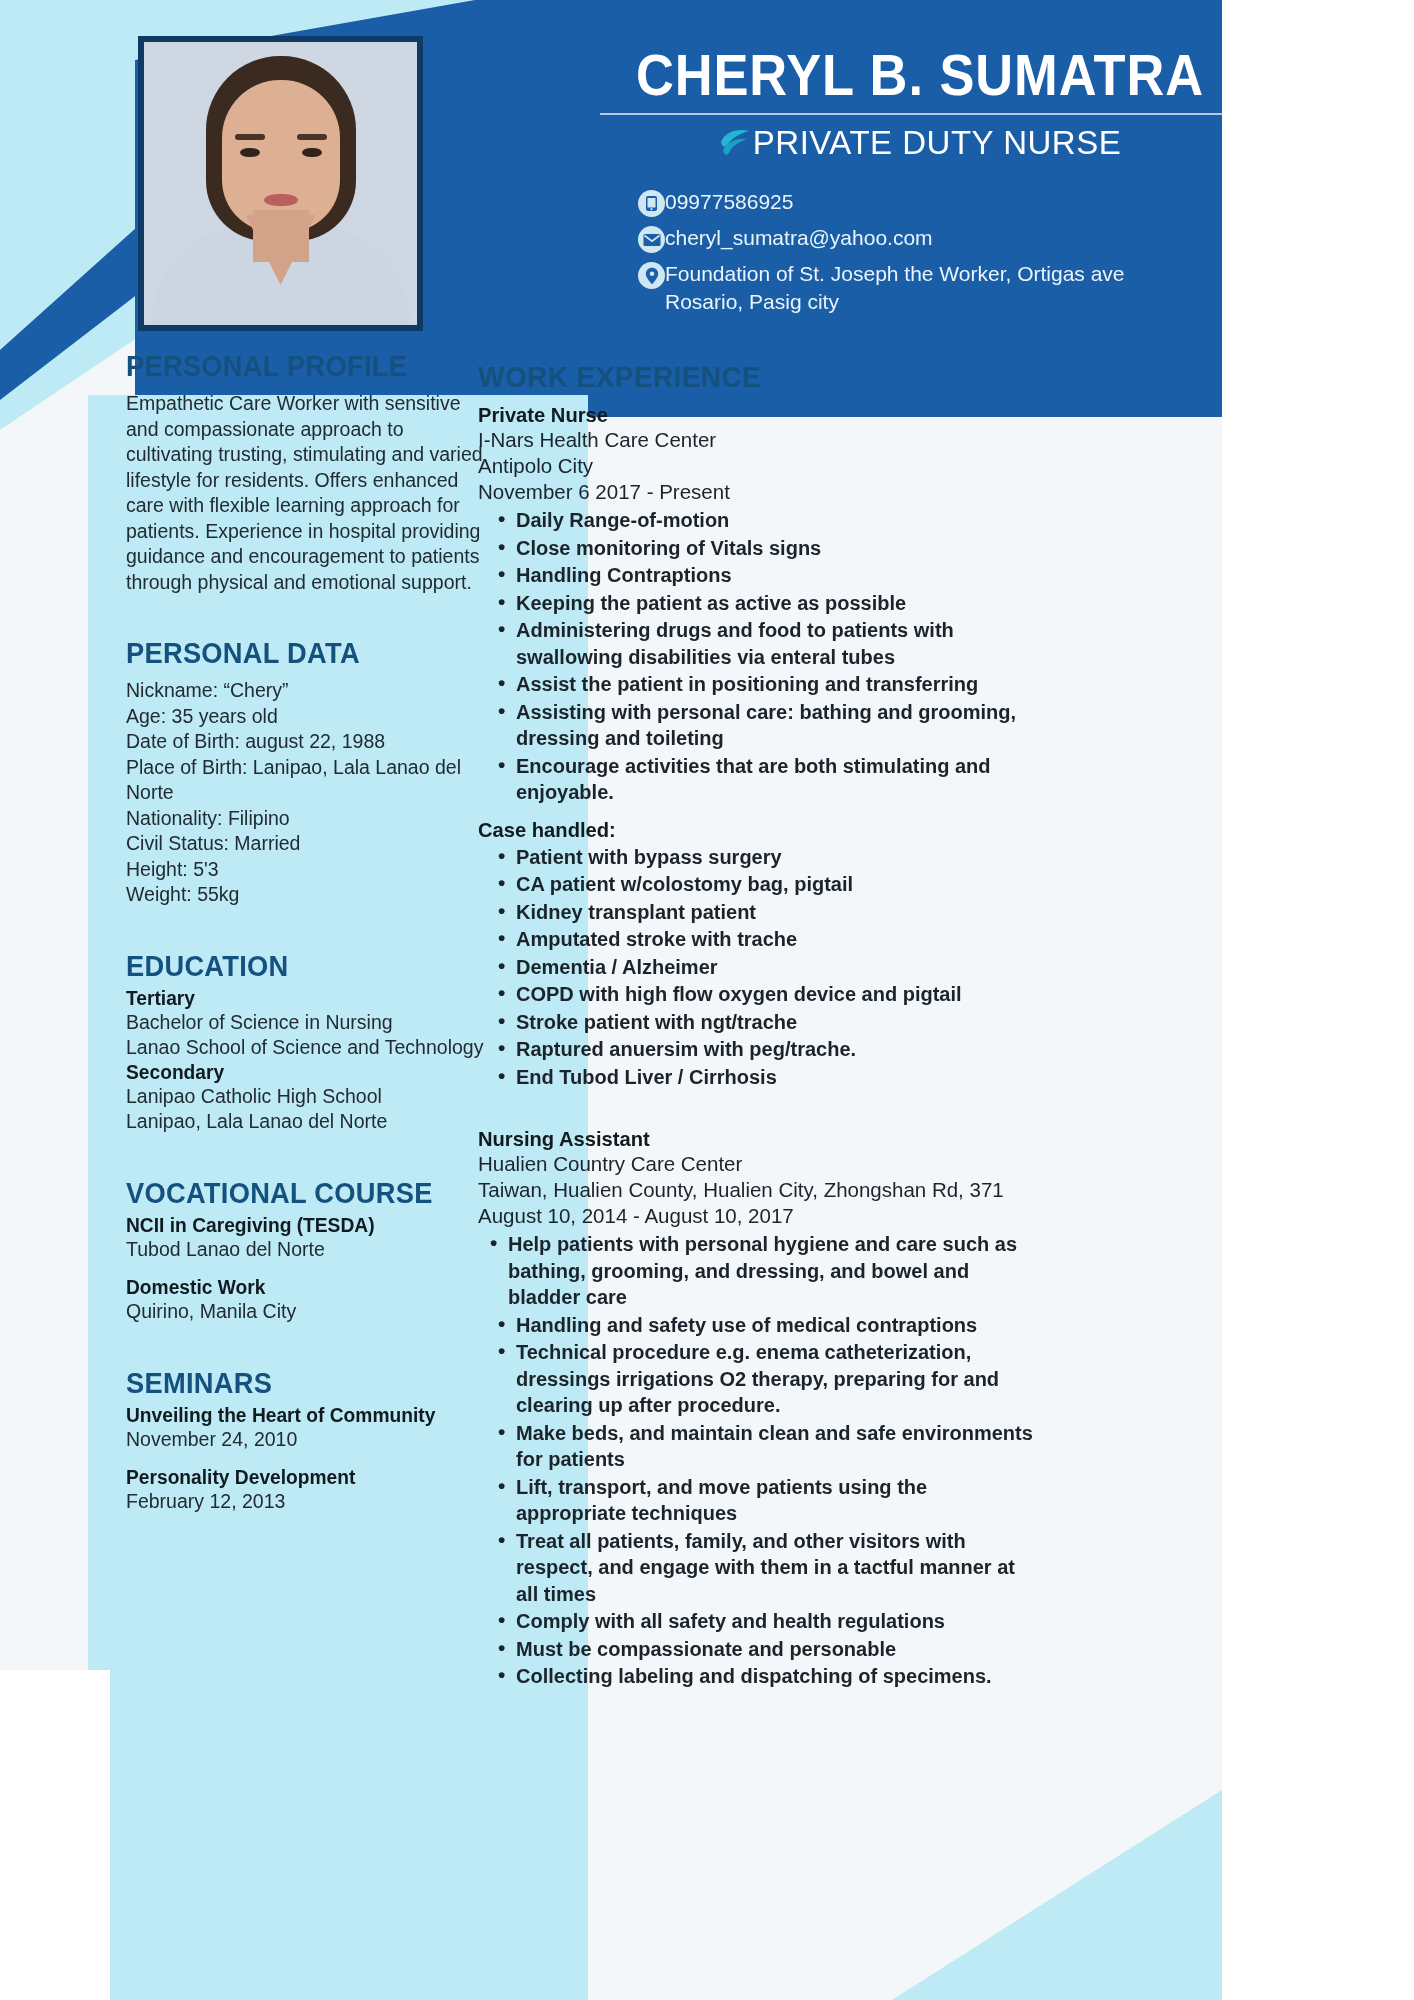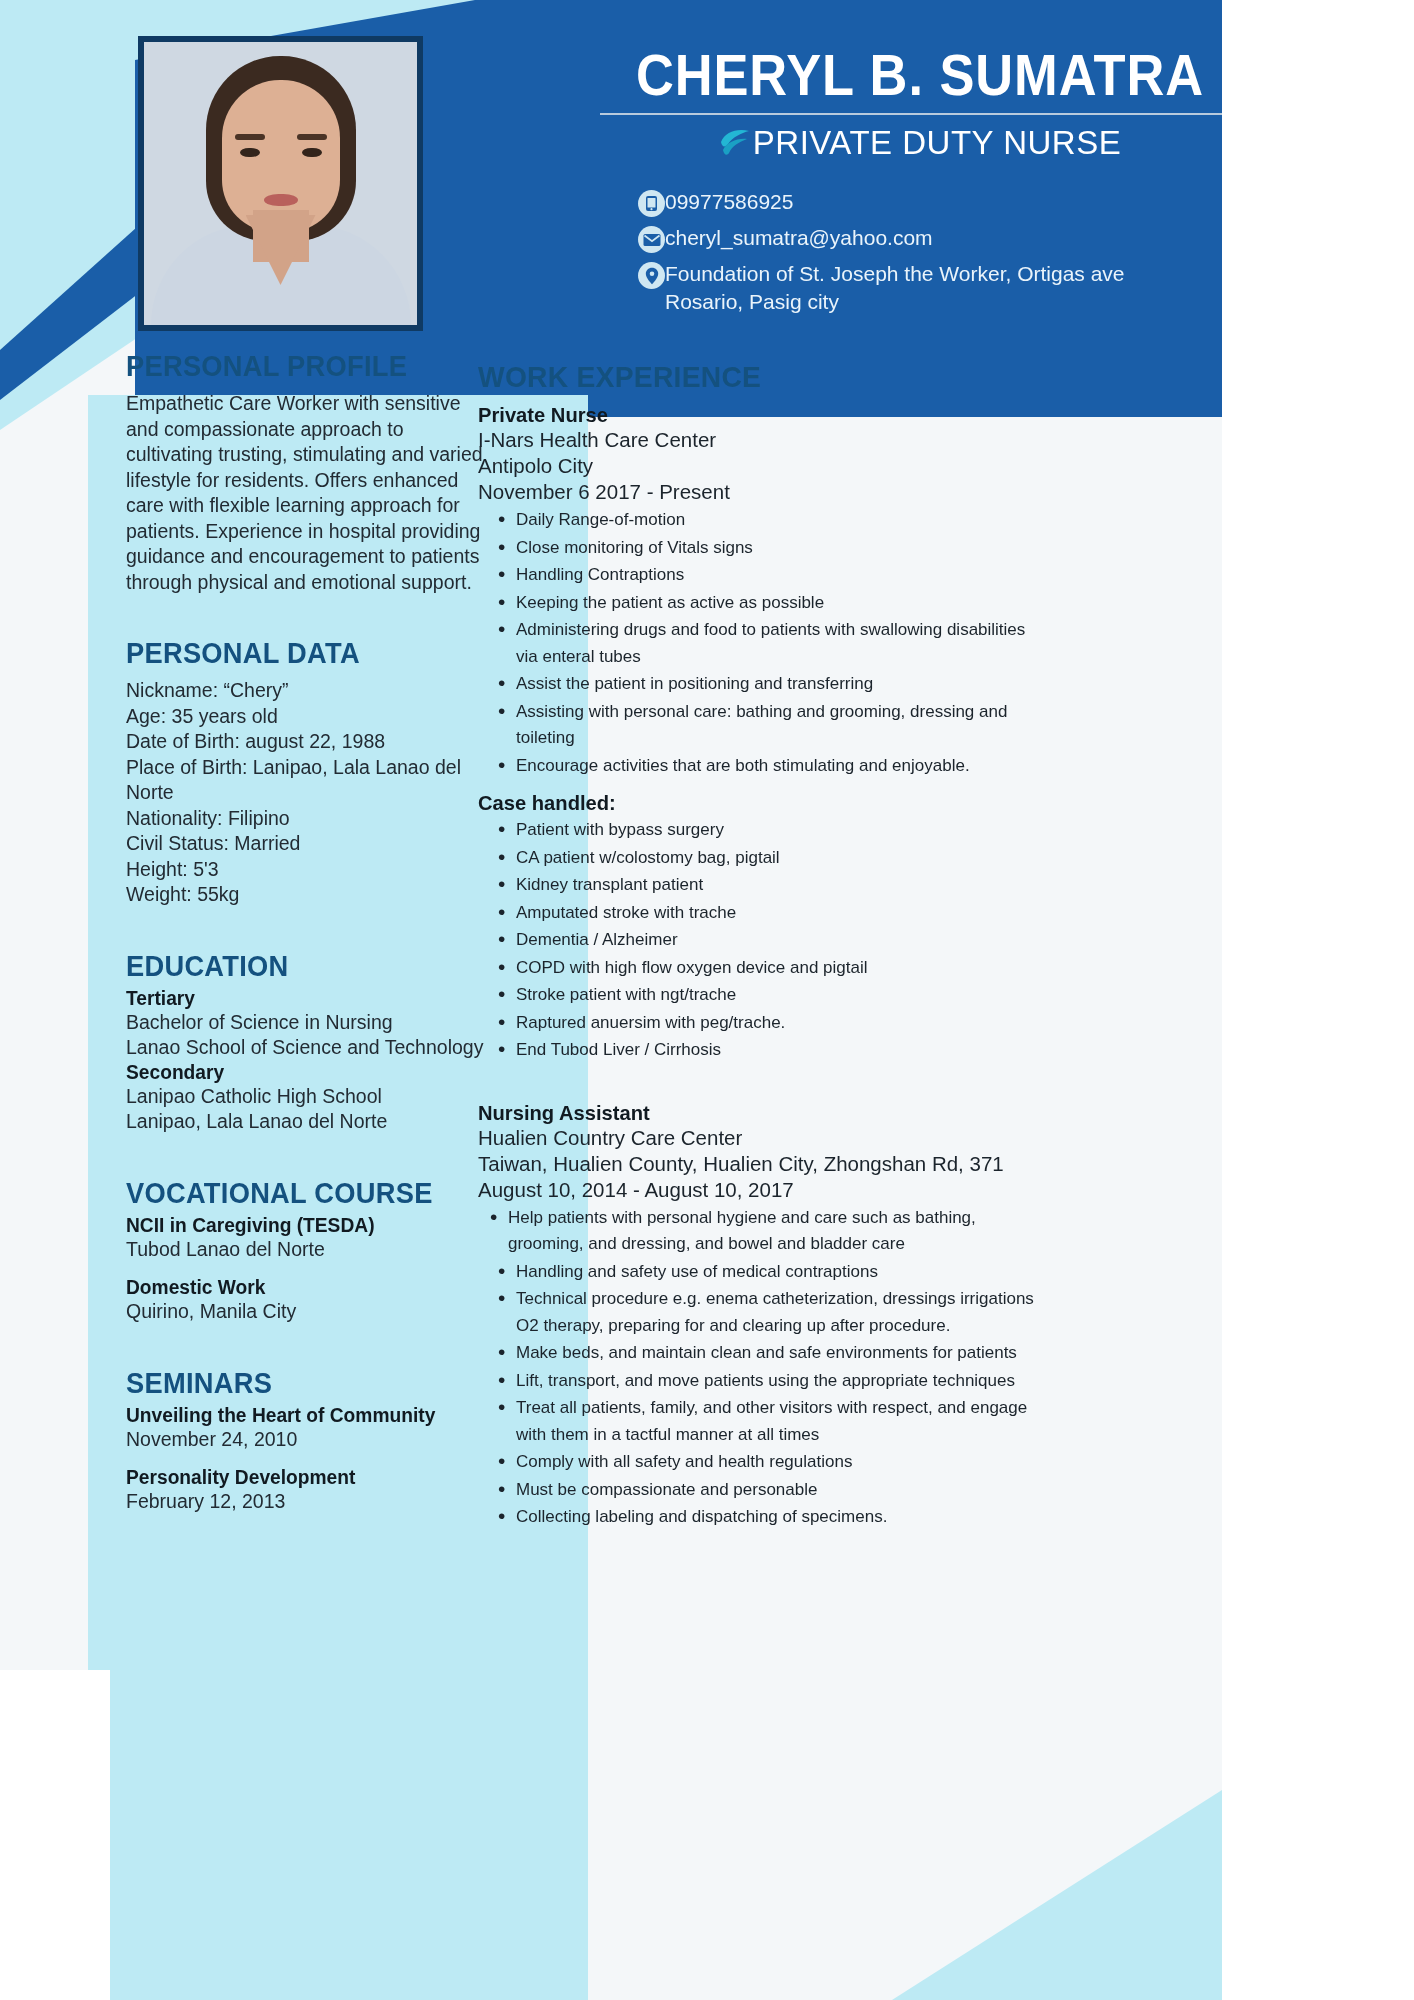--- a/index.html
+++ b/index.html
@@ -299,24 +299,25 @@
     line-height: 26px;
   }
   ul.blist {
     list-style: none;
     margin: 2px 0 0 0;
     padding: 0;
   }
   ul.blist li {
     position: relative;
     color: #1b242c;
-    font-size: 17px;
+    font-size: 20px;
     line-height: 26.5px;
     padding-left: 38px;
     margin-bottom: 1px;
+    font-weight: bold;
   }
   ul.blist li::before {
     content: "•";
     position: absolute;
     left: 20px;
     top: -1px;
     font-size: 21px;
     color: #1b242c;
   }
   ul.blist li.nodot { padding-left: 30px; }

